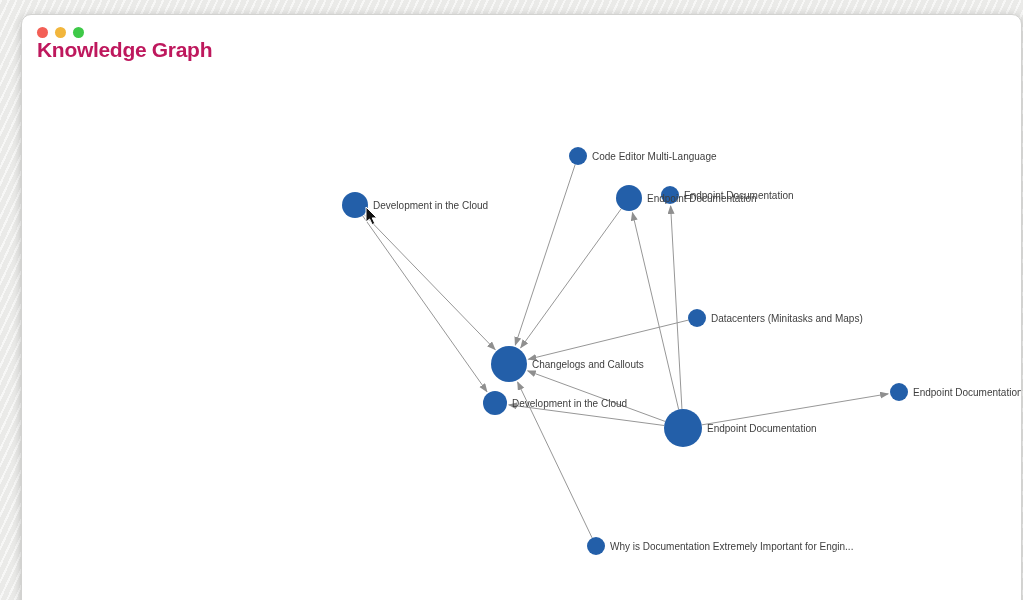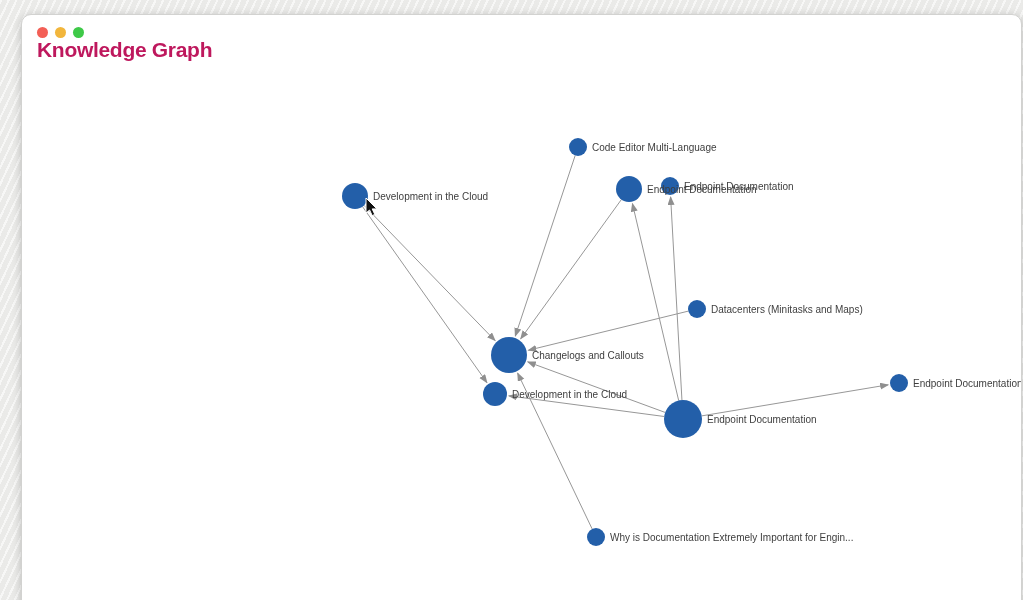--- a/index.html
+++ b/index.html
@@ -19,21 +19,21 @@
     box-shadow:0 2px 9px rgba(0,0,0,.22);
     overflow:hidden;
   }
   .titlebar{position:absolute;left:15px;top:12px;}
   .lights{display:flex;gap:7px;}
   .light{width:11px;height:11px;border-radius:50%;}
   .app-title{
     font-size:21px;font-weight:700;color:#be185d;
     letter-spacing:-0.3px;
   }
-  .graph-area{position:absolute;left:0;top:7px;width:999px;height:561px;}
+  .graph-area{position:absolute;left:0;top:16px;width:999px;height:561px;}
   svg text.node-label{
     font-family:"Liberation Sans",sans-serif;
     font-size:10px;fill:#3e3e3e;
   }
 </style>
 </head>
 <body>
 
 <div class="window">
   <div class="titlebar">

